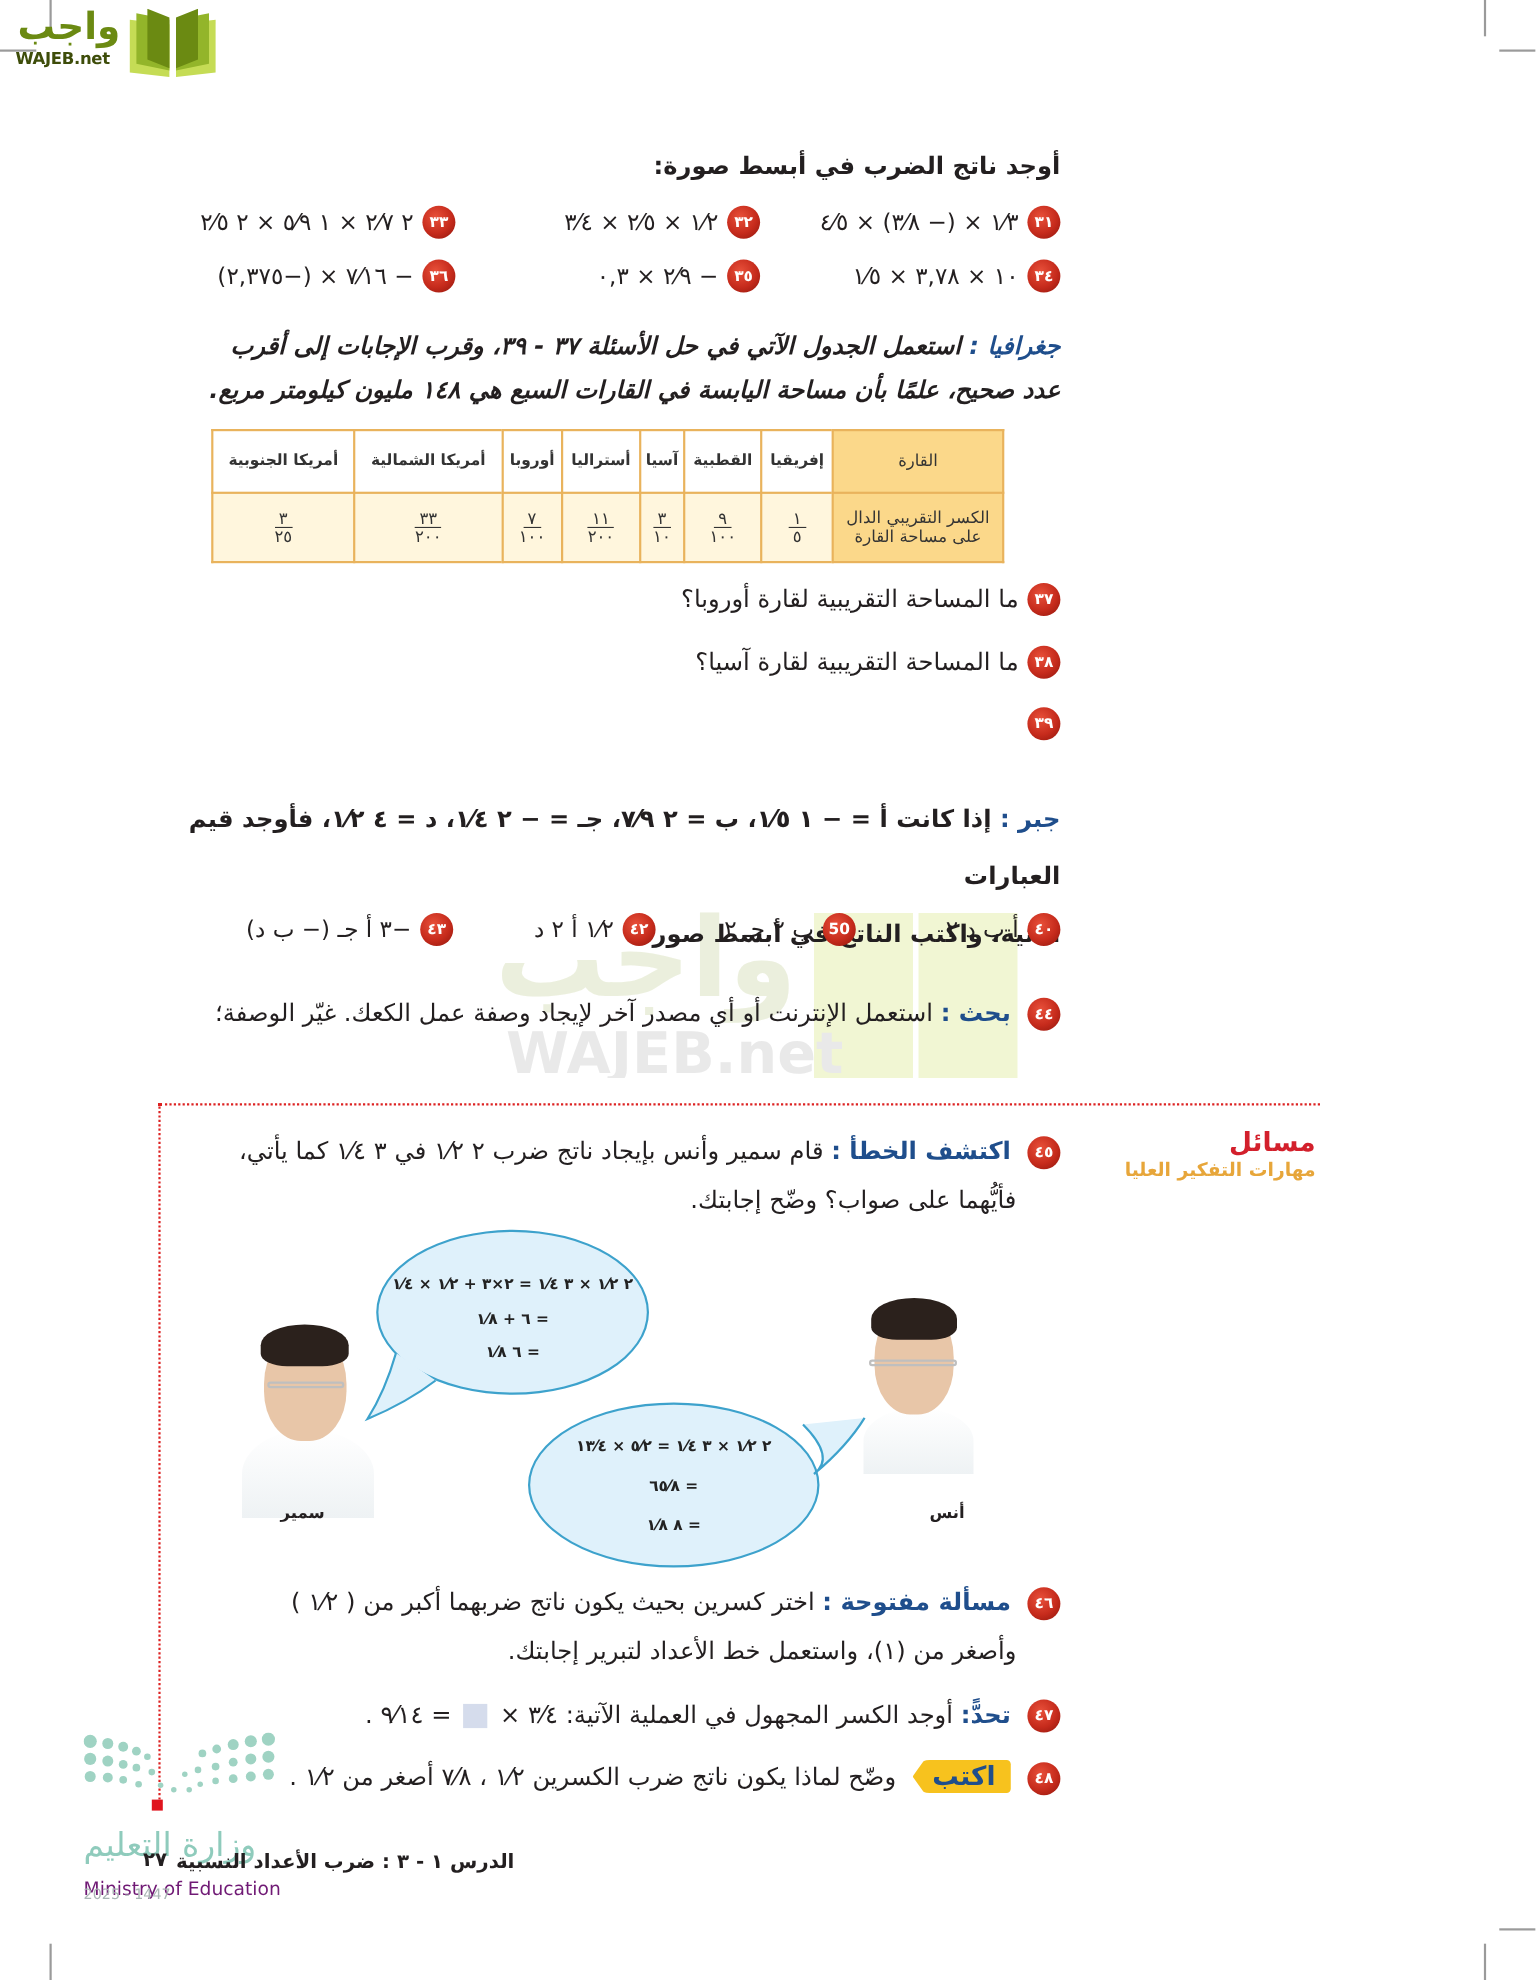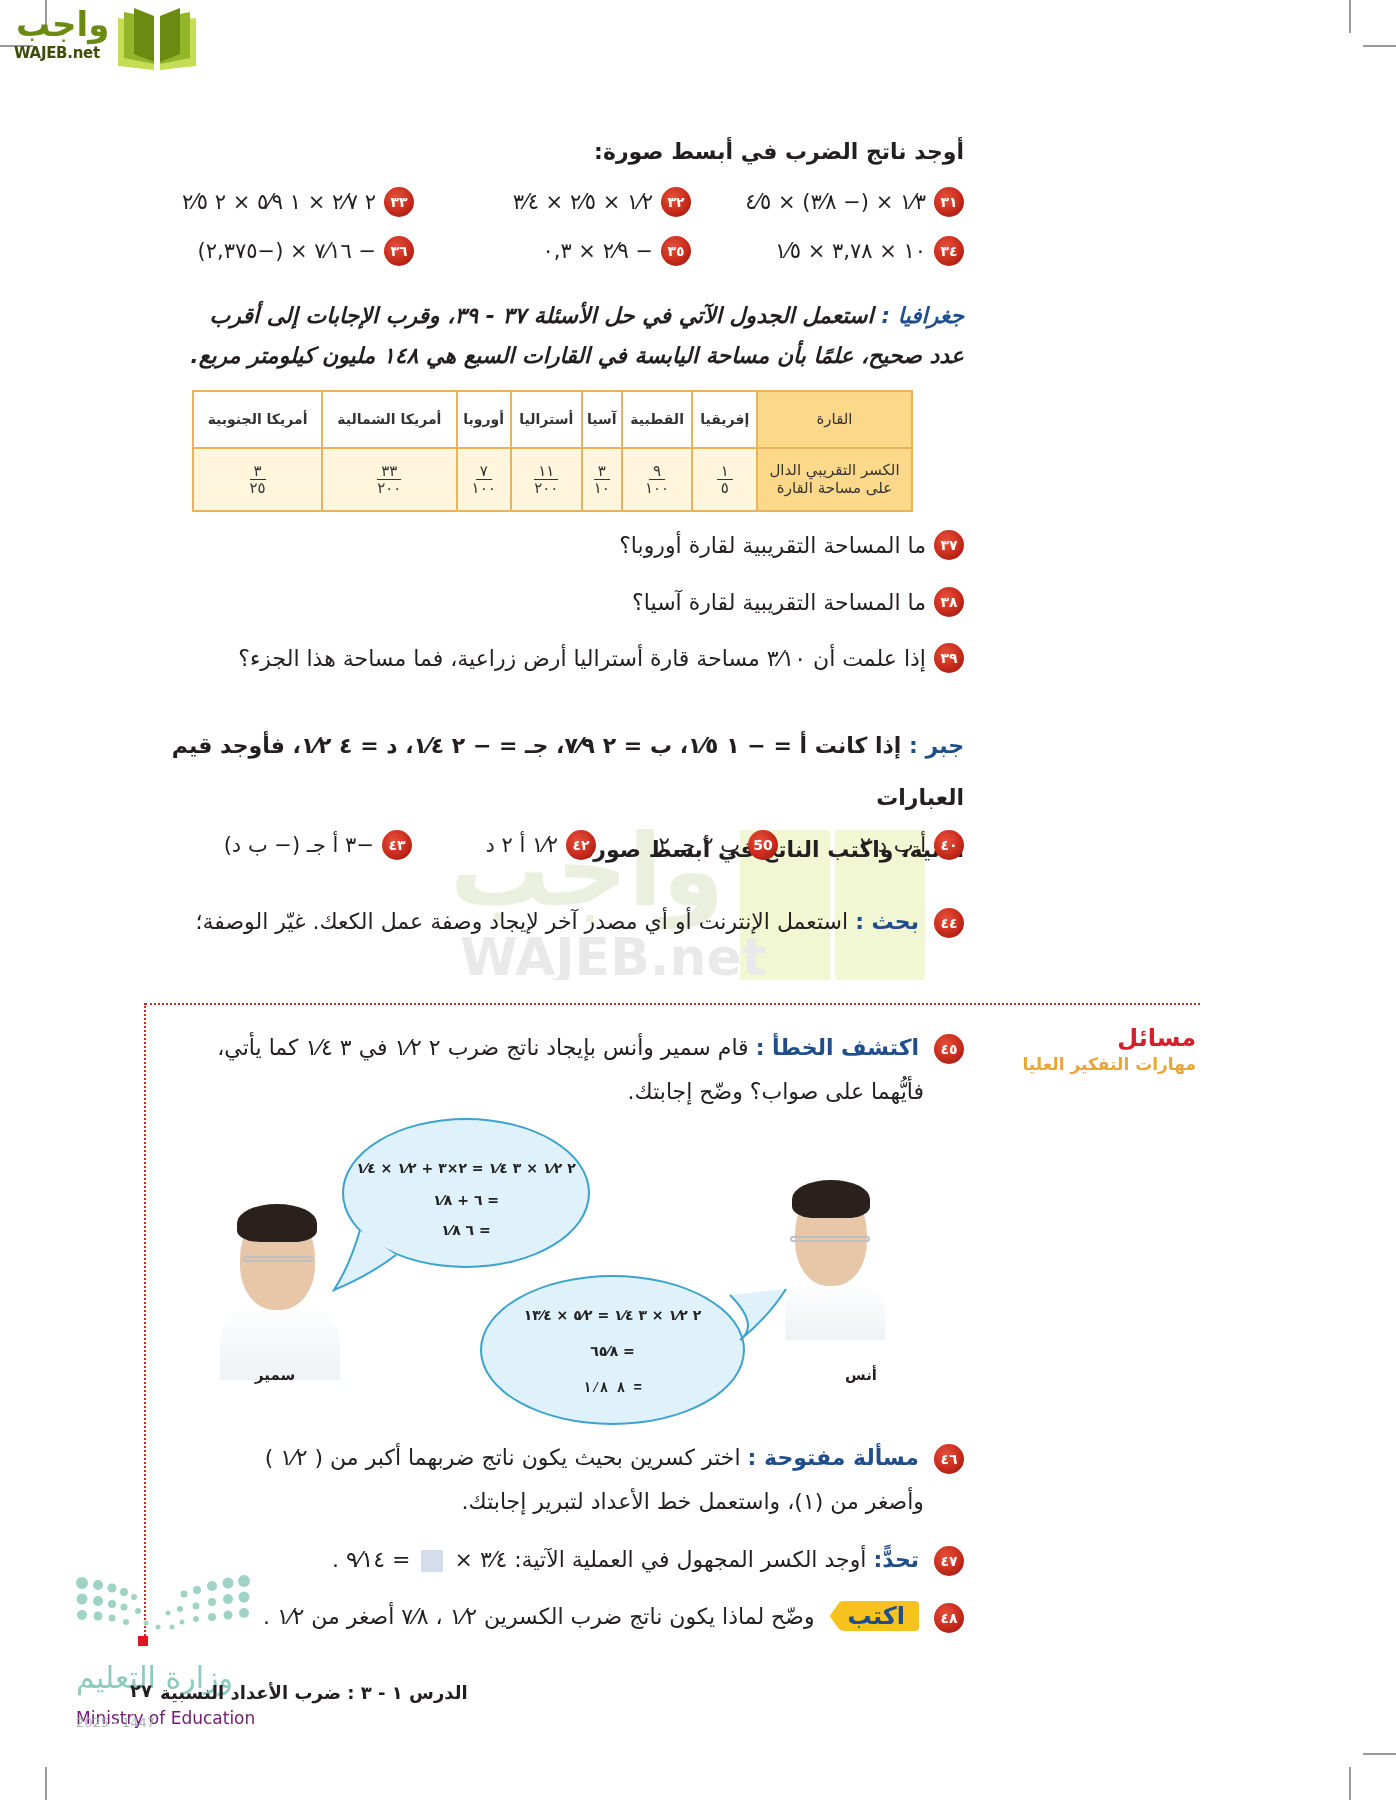--- a/index.html
+++ b/index.html
@@ -181,21 +181,20 @@
 <div class="problem" style="right:432px;top:530px;">
   <span class="badge">٣٧</span>
   <span>ما المساحة التقريبية لقارة أوروبا؟</span>
 </div>
 <div class="problem" style="right:432px;top:587px;">
   <span class="badge">٣٨</span>
   <span>ما المساحة التقريبية لقارة آسيا؟</span>
 </div>
 <div class="problem" style="right:432px;top:643px;">
   <span class="badge">٣٩</span>
-  <span>إذا علمت أن ٣⁄١٠ مساحة قارة أستراليا أرض زراعية، فما مساحة هذا الجزء؟</span>
 </div>
 
 <svg class="wm" viewBox="0 0 510 170">
   <rect x="300" y="20" width="90" height="150" fill="#e6efb0"></rect>
   <rect x="395" y="20" width="90" height="150" fill="#e6efb0"></rect>
   <text x="10" y="95" font-size="100" font-weight="bold" fill="#dce3c2" font-family="DejaVu Sans, sans-serif">واجب</text>
   <text x="20" y="165" font-size="52" font-weight="bold" fill="#d8d8d8" font-family="DejaVu Sans, sans-serif">WAJEB.net</text>
 </svg>
 
 <div class="abs text rtl bold" style="right:432px;top:720px;width:800px;text-align:right;line-height:52px;">
@@ -248,21 +247,21 @@
   <div class="bubble-line" style="top:72px;">= ٦ + ١⁄٨</div>
   <div class="bubble-line" style="top:102px;">= ٦ ١⁄٨</div>
 </div>
 <svg class="abs" style="left:330px;top:1225px;" width="70" height="70" viewBox="0 0 70 70">
   <path d="M30 5 Q 20 40 4 65 Q 40 50 66 30" fill="#dff1fb" stroke="#3da2cc" stroke-width="2"></path>
 </svg>
 
 <div class="bubble" style="left:480px;top:1275px;width:265px;height:150px;">
   <div class="bubble-line" style="top:30px;">٢ ١⁄٢ × ٣ ١⁄٤ = ٥⁄٢ × ١٣⁄٤</div>
   <div class="bubble-line" style="top:66px;">= ٦٥⁄٨</div>
-  <div class="bubble-line" style="top:102px;font-family:Liberation Mono, monospace;">= ٨ ١⁄٨</div>
+  <div class="bubble-line" style="top:102px;">= ٨ ١⁄٨</div>
 </div>
 <svg class="abs" style="left:720px;top:1285px;" width="70" height="60" viewBox="0 0 70 60">
   <path d="M10 10 Q 40 40 20 55 Q 50 30 66 4" fill="#dff1fb" stroke="#3da2cc" stroke-width="2"></path>
 </svg>
 
 <div class="person" style="left:215px;top:1200px;width:130px;height:180px;">
   <div class="body-shape" style="left:5px;top:100px;width:120px;height:80px;"></div>
   <div class="head-shape" style="left:25px;top:10px;width:75px;height:100px;"></div>
   <div class="hair" style="left:22px;top:4px;width:80px;height:38px;"></div>
   <div class="glasses" style="left:28px;top:56px;width:70px;"></div>

